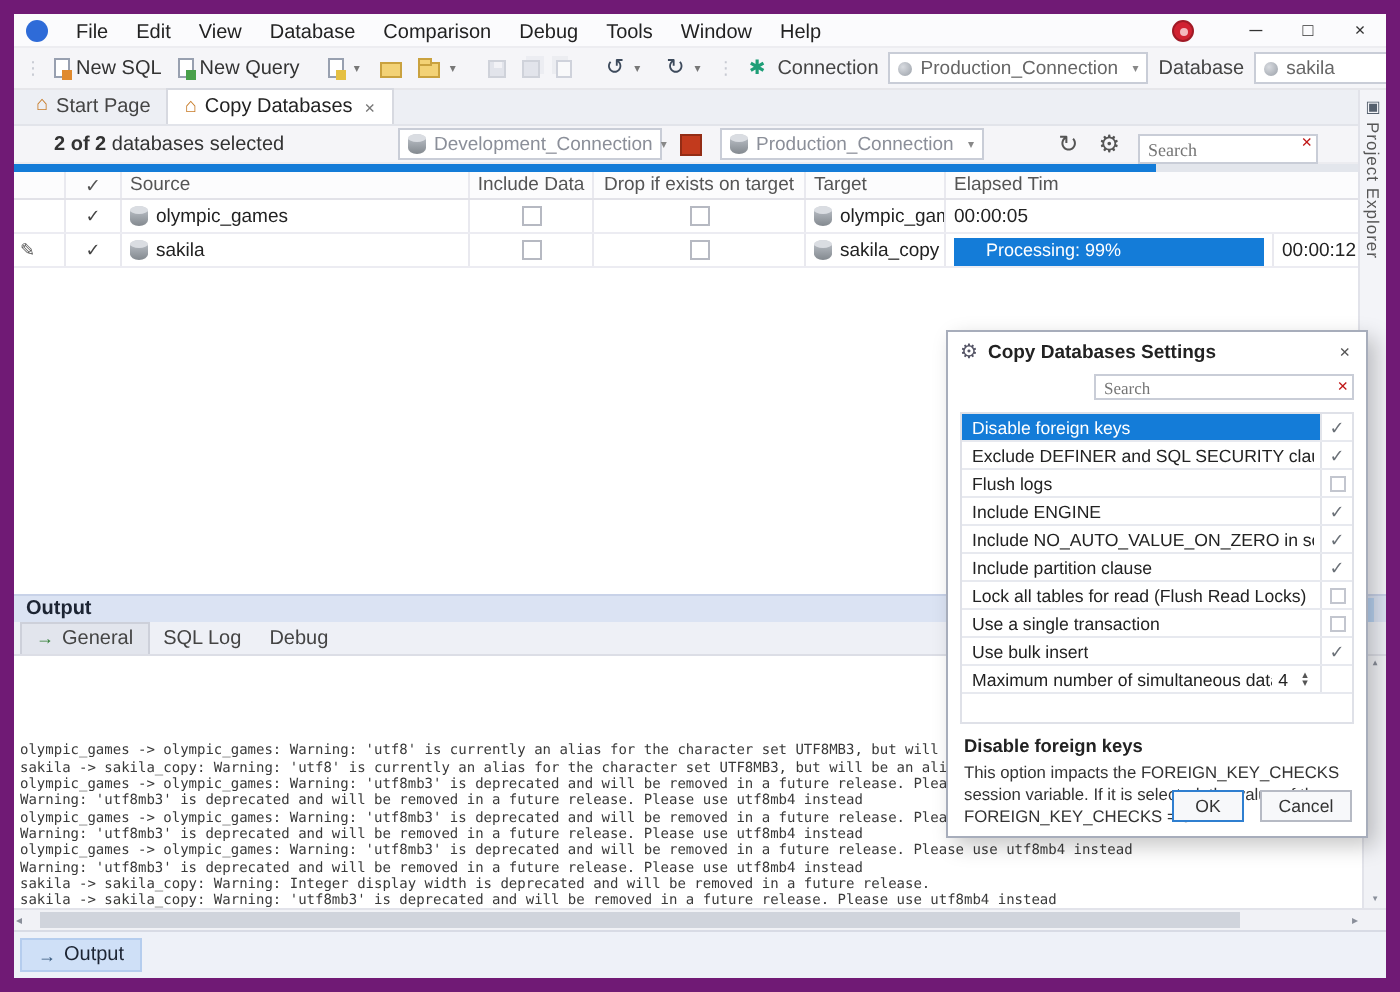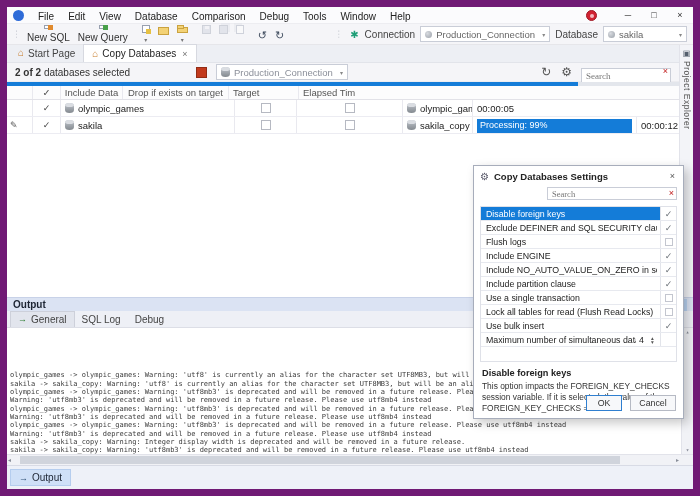--- a/index.html
+++ b/index.html
@@ -13,21 +13,21 @@
   .app-logo{width:11px;height:11px;border-radius:50%;background:#2e6bd8;margin:0 7px 0 6px;flex:none;}
   .menu-item{font-size:10px;color:#222;padding:0 7px;line-height:16px;}
   #titlebar .spacer{flex:1;}
   .trial-circle{width:11px;height:11px;border-radius:50%;background:#d12232;border:1px solid #a01a26;position:relative;margin-right:18px;}
   .trial-circle::after{content:"";position:absolute;left:3px;top:3px;width:4px;height:4px;border-radius:50%;background:#f4b9be;}
   .winbtn{width:26px;text-align:center;font-size:9px;color:#333;line-height:16px;}
 
   
   #toolbar{top:17px;height:21px;background:#f5f5f8;border-bottom:1px solid #e6e6ea;display:flex;align-items:center;padding:0 3px;}
   .grip{color:#c7cad2;font-size:9px;padding:0 2px;line-height:18px;}
-  .tbtn{display:flex;align-items:center;gap:3px;padding:0 4px;height:18px;font-size:10px;color:#333;flex-direction:column;}
+  .tbtn{display:flex;align-items:center;gap:3px;padding:0 4px;height:18px;font-size:10px;color:#333;}
   .tbtn.disabled{opacity:.4;}
   .tdd{font-size:6px;color:#777;padding:0 2px;}
   .tsep{width:1px;height:13px;background:#ddd;margin:0 3px;}
   .tico{display:inline-block;position:relative;}
   .ic-doc-orange,.ic-doc-green,.ic-doc-yellow,.ic-doc-blue,.ic-doc-dgreen{width:8px;height:10px;background:#fff;border:1px solid #98a0b0;}
   .ic-doc-orange::after,.ic-doc-green::after,.ic-doc-yellow::after,.ic-doc-blue::after,.ic-doc-dgreen::after{
       content:"";position:absolute;width:5px;height:5px;right:-2px;bottom:-2px;}
   .ic-doc-orange::after{background:#e08a2e;}
   .ic-doc-green::after{background:#49a04a;}
   .ic-doc-yellow::after{background:#e5c043;}
@@ -48,21 +48,21 @@
   .db-ico::before{content:"";position:absolute;top:0;left:0;right:0;height:4px;border-radius:50%;background:#dadde2;}
 
   
   #tabstrip{top:38px;height:18px;right:14px;background:#edeff4;display:flex;align-items:flex-end;padding-left:3px;border-bottom:1px solid #e2e4ea;}
   .doctab{display:flex;align-items:center;gap:4px;height:18px;padding:0 8px;font-size:10px;color:#444;}
   .doctab.active{background:#fff;border:1px solid #d7d9e0;border-bottom:none;color:#222;}
   .tab-close{font-size:9px;color:#777;margin-left:2px;}
   .ic-start{font-size:10px;color:#c77b28;line-height:10px;}
 
   
-  #copybar{top:56px;height:19px;right:14px;background:#f5f5f8;display:flex;align-items:center;padding:0 8px;border-bottom:1px solid #ececf0;}
+  #copybar{top:56px;height:19px;right:14px;background:#f5f5f8;display:flex;align-items:center;padding:0 20px;border-bottom:1px solid #ececf0;}
   #copybar .summary{font-size:10px;color:#333;width:172px;flex:none;}
   .combo.gray{color:#8b8f99;width:132px;flex:none;}
   .stop-btn{width:11px;height:11px;background:#c23a1d;border:1px solid #932c15;margin:0 9px;flex:none;}
   #copybar .flexspace{flex:1;}
   .mini-ico{font-size:12px;color:#555;margin:0 5px;line-height:16px;}
   .searchbox{position:relative;width:90px;height:15px;flex:none;margin-left:4px;}
   .searchbox input{width:100%;height:100%;border:1px solid #c9cdd7;font-size:9px;padding:0 12px 0 4px;font-family:Liberation Serif, serif;color:#333;}
   .searchbox .clear-x{position:absolute;right:3px;top:1px;color:#c01818;font-size:9px;}
 
   
@@ -82,21 +82,21 @@
   .c-target{width:70px;flex:none;}
   .c-progress{width:164px;flex:none;}
   .c-elapsed{width:56px;flex:none;border-right:none;}
   .pencil{font-size:9px;color:#555;}
   .rowcheck{color:#444;font-size:9px;}
   .cbox{width:10px;height:10px;border:1px solid #b6b9c2;background:#fff;margin:0 auto;}
   .c-include,.c-drop{justify-content:center;padding-left:0;}
   .badge-ok{width:10px;height:10px;border-radius:50%;background:#2fa33b;color:#fff;font-size:7px;line-height:10px;text-align:center;flex:none;}
   .badge-ok::after{content:"✓";}
   .prog-wrap{width:100%;height:13px;align-self:center;padding-right:2px;}
-  .prog-bar{height:17px;background:#147cd8;color:#fff;font-size:9px;line-height:13px;padding-left:3px;white-space:nowrap;overflow:hidden;}
+  .prog-bar{height:17px;background:#147cd8;color:#fff;font-size:9px;line-height:13px;padding-left:16px;white-space:nowrap;overflow:hidden;}
 
   
   #rightstrip{position:absolute;top:38px;right:0;width:14px;height:252px;background:#f3f4f8;border-left:1px solid #e2e3ea;}
   .vtab{display:flex;flex-direction:column;align-items:center;gap:3px;padding-top:5px;}
   .vtab .vicon{font-size:8px;color:#55606e;line-height:8px;}
   .vtab .vtext{writing-mode:vertical-rl;font-size:8.5px;color:#555;letter-spacing:.5px;}
 
   
   #outputpanel{top:290px;height:168px;background:#fff;}
   .op-title{height:14px;background:#dbe3f3;border-top:1px solid #c8d2e8;display:flex;align-items:center;padding:0 6px;}
@@ -310,20 +310,25 @@
         <span class="doctab active">
           <span class="ic-start">⌂</span>
           <span>Copy Databases</span>
           <span class="tab-close">×</span>
         </span>
       </span>
   </div>
 
   <div class="band" id="copybar">
     <span class="summary"><b>2 of 2</b><span> databases selected</span></span>
+    <span class="combo gray">
+      <span class="db-ico"></span>
+      <span>Development_Connection</span>
+      <span class="carrow">▾</span>
+    </span>
     <span class="stop-btn"></span>
     <span class="combo gray">
       <span class="db-ico"></span>
       <span>Production_Connection</span>
       <span class="carrow">▾</span>
     </span>
     <span class="flexspace"></span>
     <span class="mini-ico">↻</span>
     <span class="mini-ico">⚙</span>
     <span class="searchbox">
@@ -333,20 +338,21 @@
   </div>
 
   <div class="band" id="overallprog">
     <div class="fill" style="width: 85%;"></div>
   </div>
 
   <div class="band" id="grid">
     <div class="grow header">
       <div class="gcell c-marker"></div>
       <div class="gcell c-check">✓</div>
+      <div class="gcell c-source">Source</div>
       <div class="gcell c-include">Include Data</div>
       <div class="gcell c-drop">Drop if exists on target</div>
       <div class="gcell c-target">Target</div>
       <div class="gcell c-elapsed">Elapsed Time</div>
     </div>
     <div>
 
         <div class="grow">
           <div class="gcell c-marker"></div>
           <div class="gcell c-check">
@@ -539,32 +545,32 @@
 
             </span>
             <span class="opt-checkcell">
               <span class="opt-check">✓</span>
 
             </span>
           </div>
 
           <div class="opt-row">
             <span class="opt-main">
+              <span class="opt-label">Lock all tables for read (Flush Read Locks)</span>
+
+            </span>
+            <span class="opt-checkcell">
+
+              <span class="opt-box"></span>
+            </span>
+          </div>
+
+          <div class="opt-row">
+            <span class="opt-main">
               <span class="opt-label">Use a single transaction</span>
-
-            </span>
-            <span class="opt-checkcell">
-
-              <span class="opt-box"></span>
-            </span>
-          </div>
-
-          <div class="opt-row">
-            <span class="opt-main">
-              <span class="opt-label">Lock all tables for read (Flush Read Locks)</span>
 
             </span>
             <span class="opt-checkcell">
 
               <span class="opt-box"></span>
             </span>
           </div>
 
           <div class="opt-row">
             <span class="opt-main">

